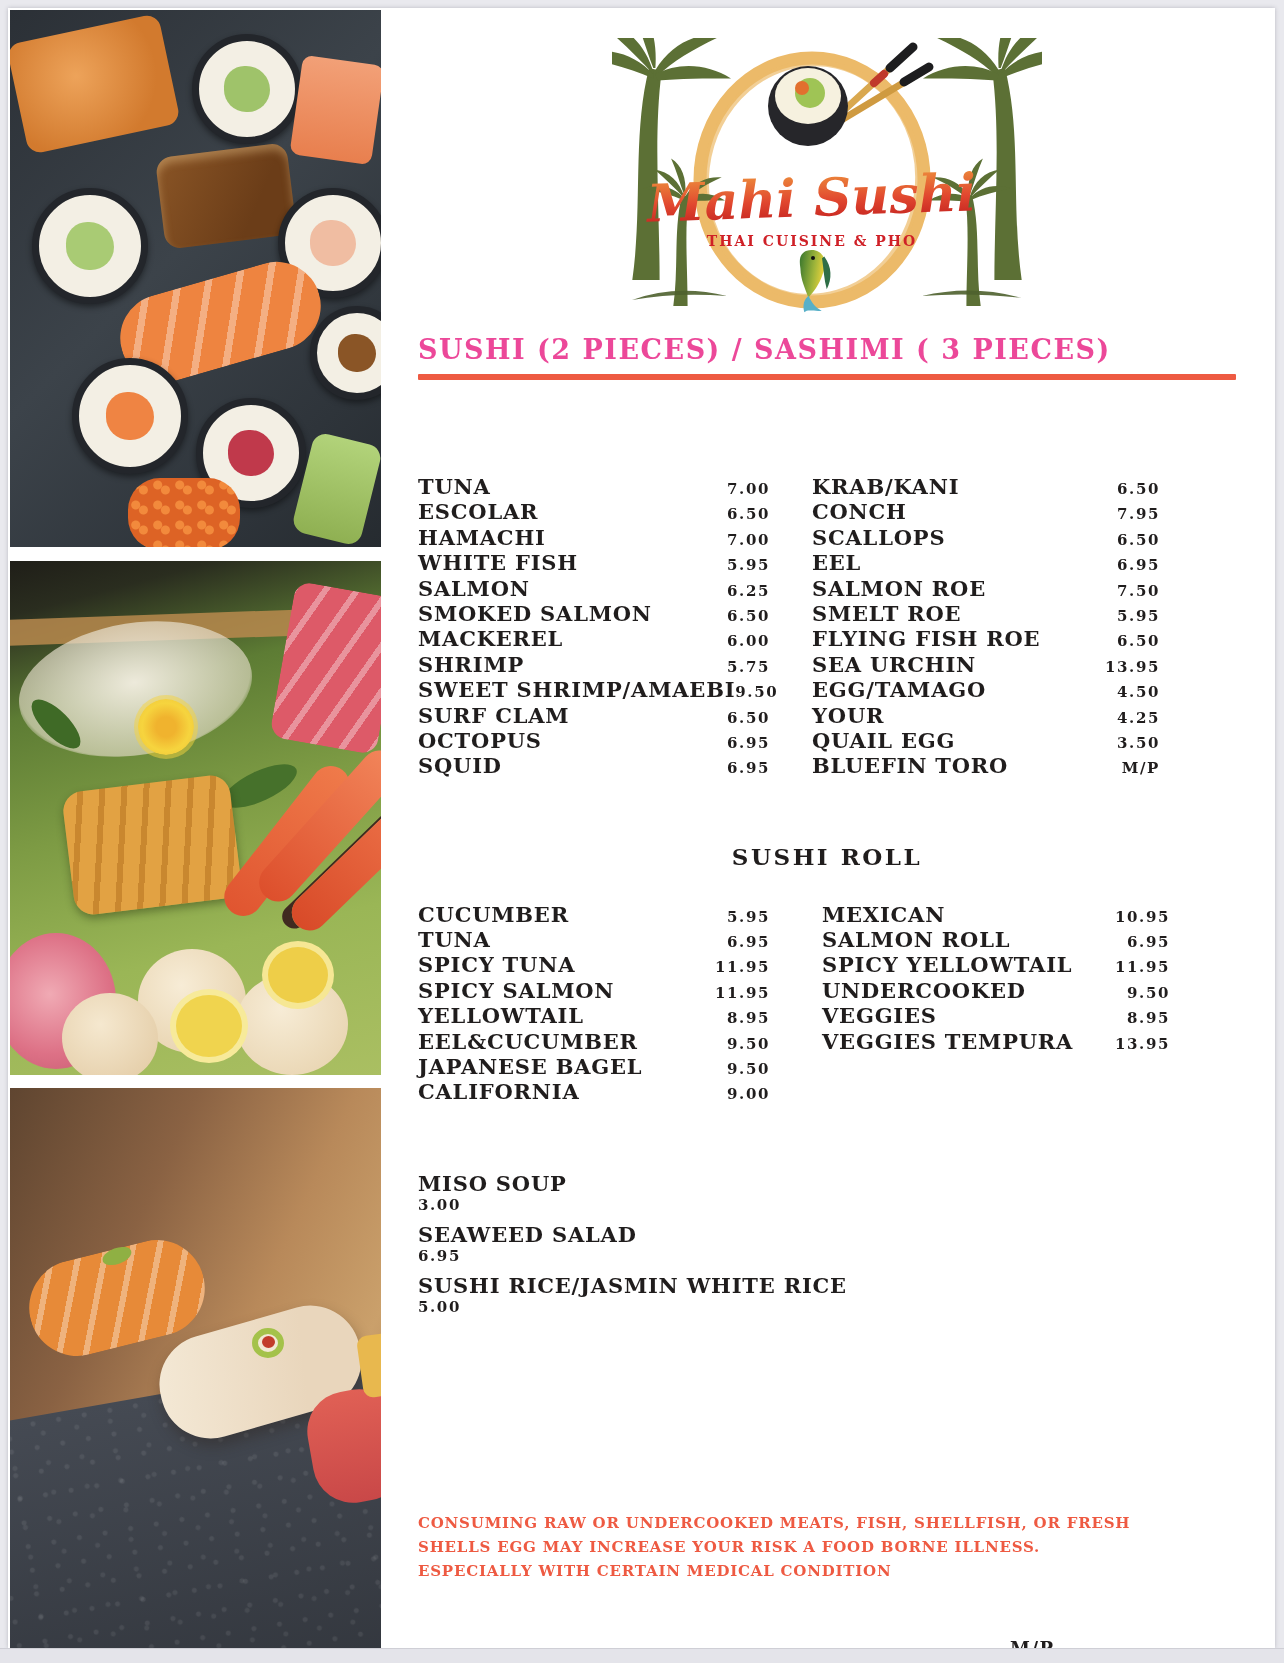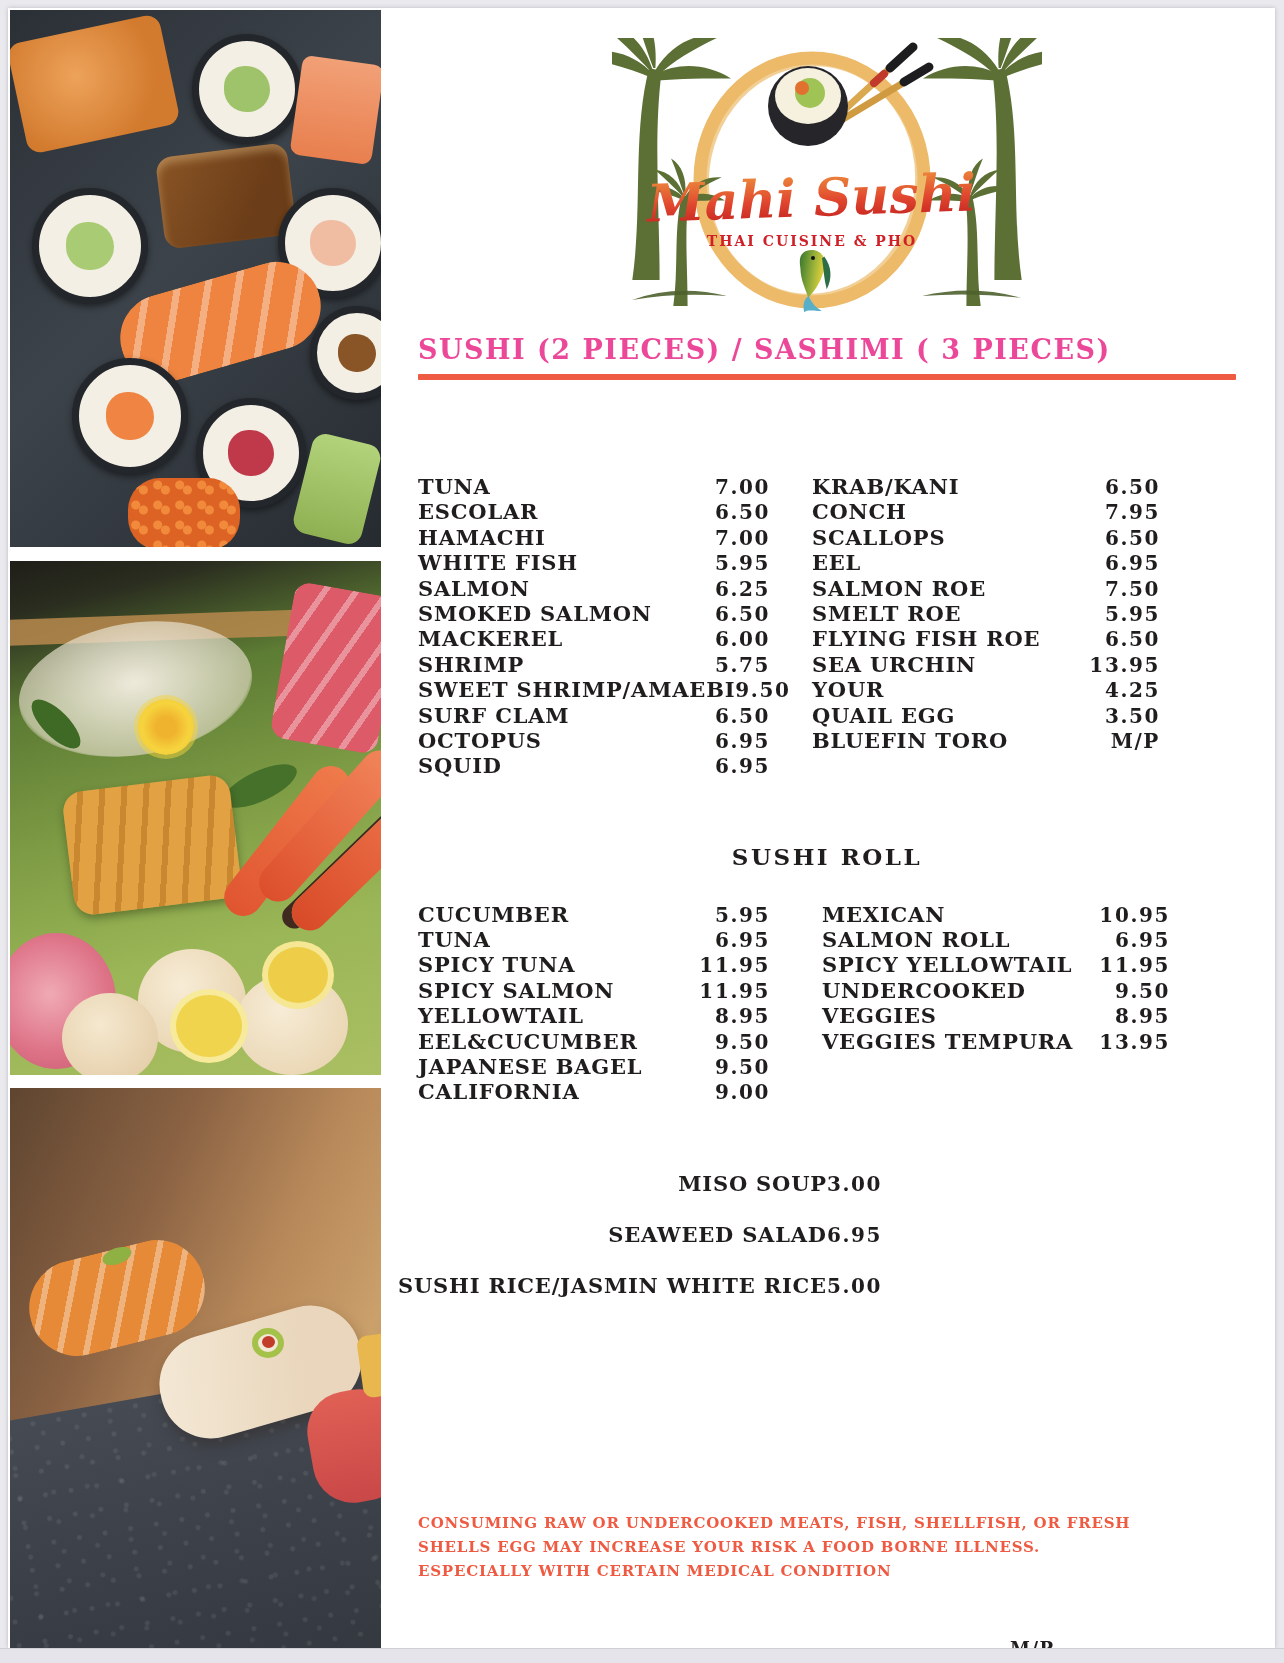--- a/index.html
+++ b/index.html
@@ -31,25 +31,25 @@
   .content{position:absolute;left:410px;top:0;width:818px;color:#201d1d;}
   .logo-wrap{margin:30px auto 0;width:430px;height:280px;}
   .menu-header{
     margin-top:16px;font-size:27px;font-weight:bold;letter-spacing:1.5px;
     color:#ec4899;white-space:nowrap;
   }
   .rule{margin-top:9px;height:6px;background:#ee5a42;border-radius:1px;}
   .cols{margin-top:94px;display:grid;grid-template-columns:352px 348px;column-gap:42px;}
   .mrow{display:flex;justify-content:space-between;align-items:baseline;height:25.4px;font-weight:bold;}
   .mname{font-size:21px;letter-spacing:.8px;white-space:nowrap;}
-  .mprice{font-size:20px;letter-spacing:1.6px;}
+  .mprice{font-size:15px;letter-spacing:1.6px;}
   .roll-title{margin-top:64px;text-align:center;font-size:23px;font-weight:bold;letter-spacing:2.5px;}
   .cols2{margin-top:32px;display:grid;grid-template-columns:352px 348px;column-gap:52px;}
   .extras{margin-top:66px;width:464px;}
-  .xrow{display:flex;justify-content:flex-end;align-items:baseline;height:20px;margin-bottom:31px;font-weight:bold;}
+  .xrow{display:flex;justify-content:space-between;align-items:baseline;height:20px;margin-bottom:31px;font-weight:bold;flex-direction:column;}
   .disclaimer{
     margin-top:218px;width:742px;
     color:#ee5a42;font-size:15px;font-weight:bold;letter-spacing:.8px;line-height:24px;
   }
   .mp-cut{
     position:absolute;left:1002px;top:1630px;font-size:18px;font-weight:bold;
     letter-spacing:1.5px;color:#201d1d;
   }
 </style>
 </head>
@@ -278,20 +278,24 @@
           <div class="mrow">
             <span class="mname">FLYING FISH ROE</span>
             <span class="mprice">6.50</span>
           </div>
 
           <div class="mrow">
             <span class="mname">SEA URCHIN</span>
             <span class="mprice">13.95</span>
           </div>
 
+          <div class="mrow">
+            <span class="mname">EGG/TAMAGO</span>
+            <span class="mprice">4.50</span>
+          </div>
 
           <div class="mrow">
             <span class="mname">YOUR</span>
             <span class="mprice">4.25</span>
           </div>
 
           <div class="mrow">
             <span class="mname">QUAIL EGG</span>
             <span class="mprice">3.50</span>
           </div>

